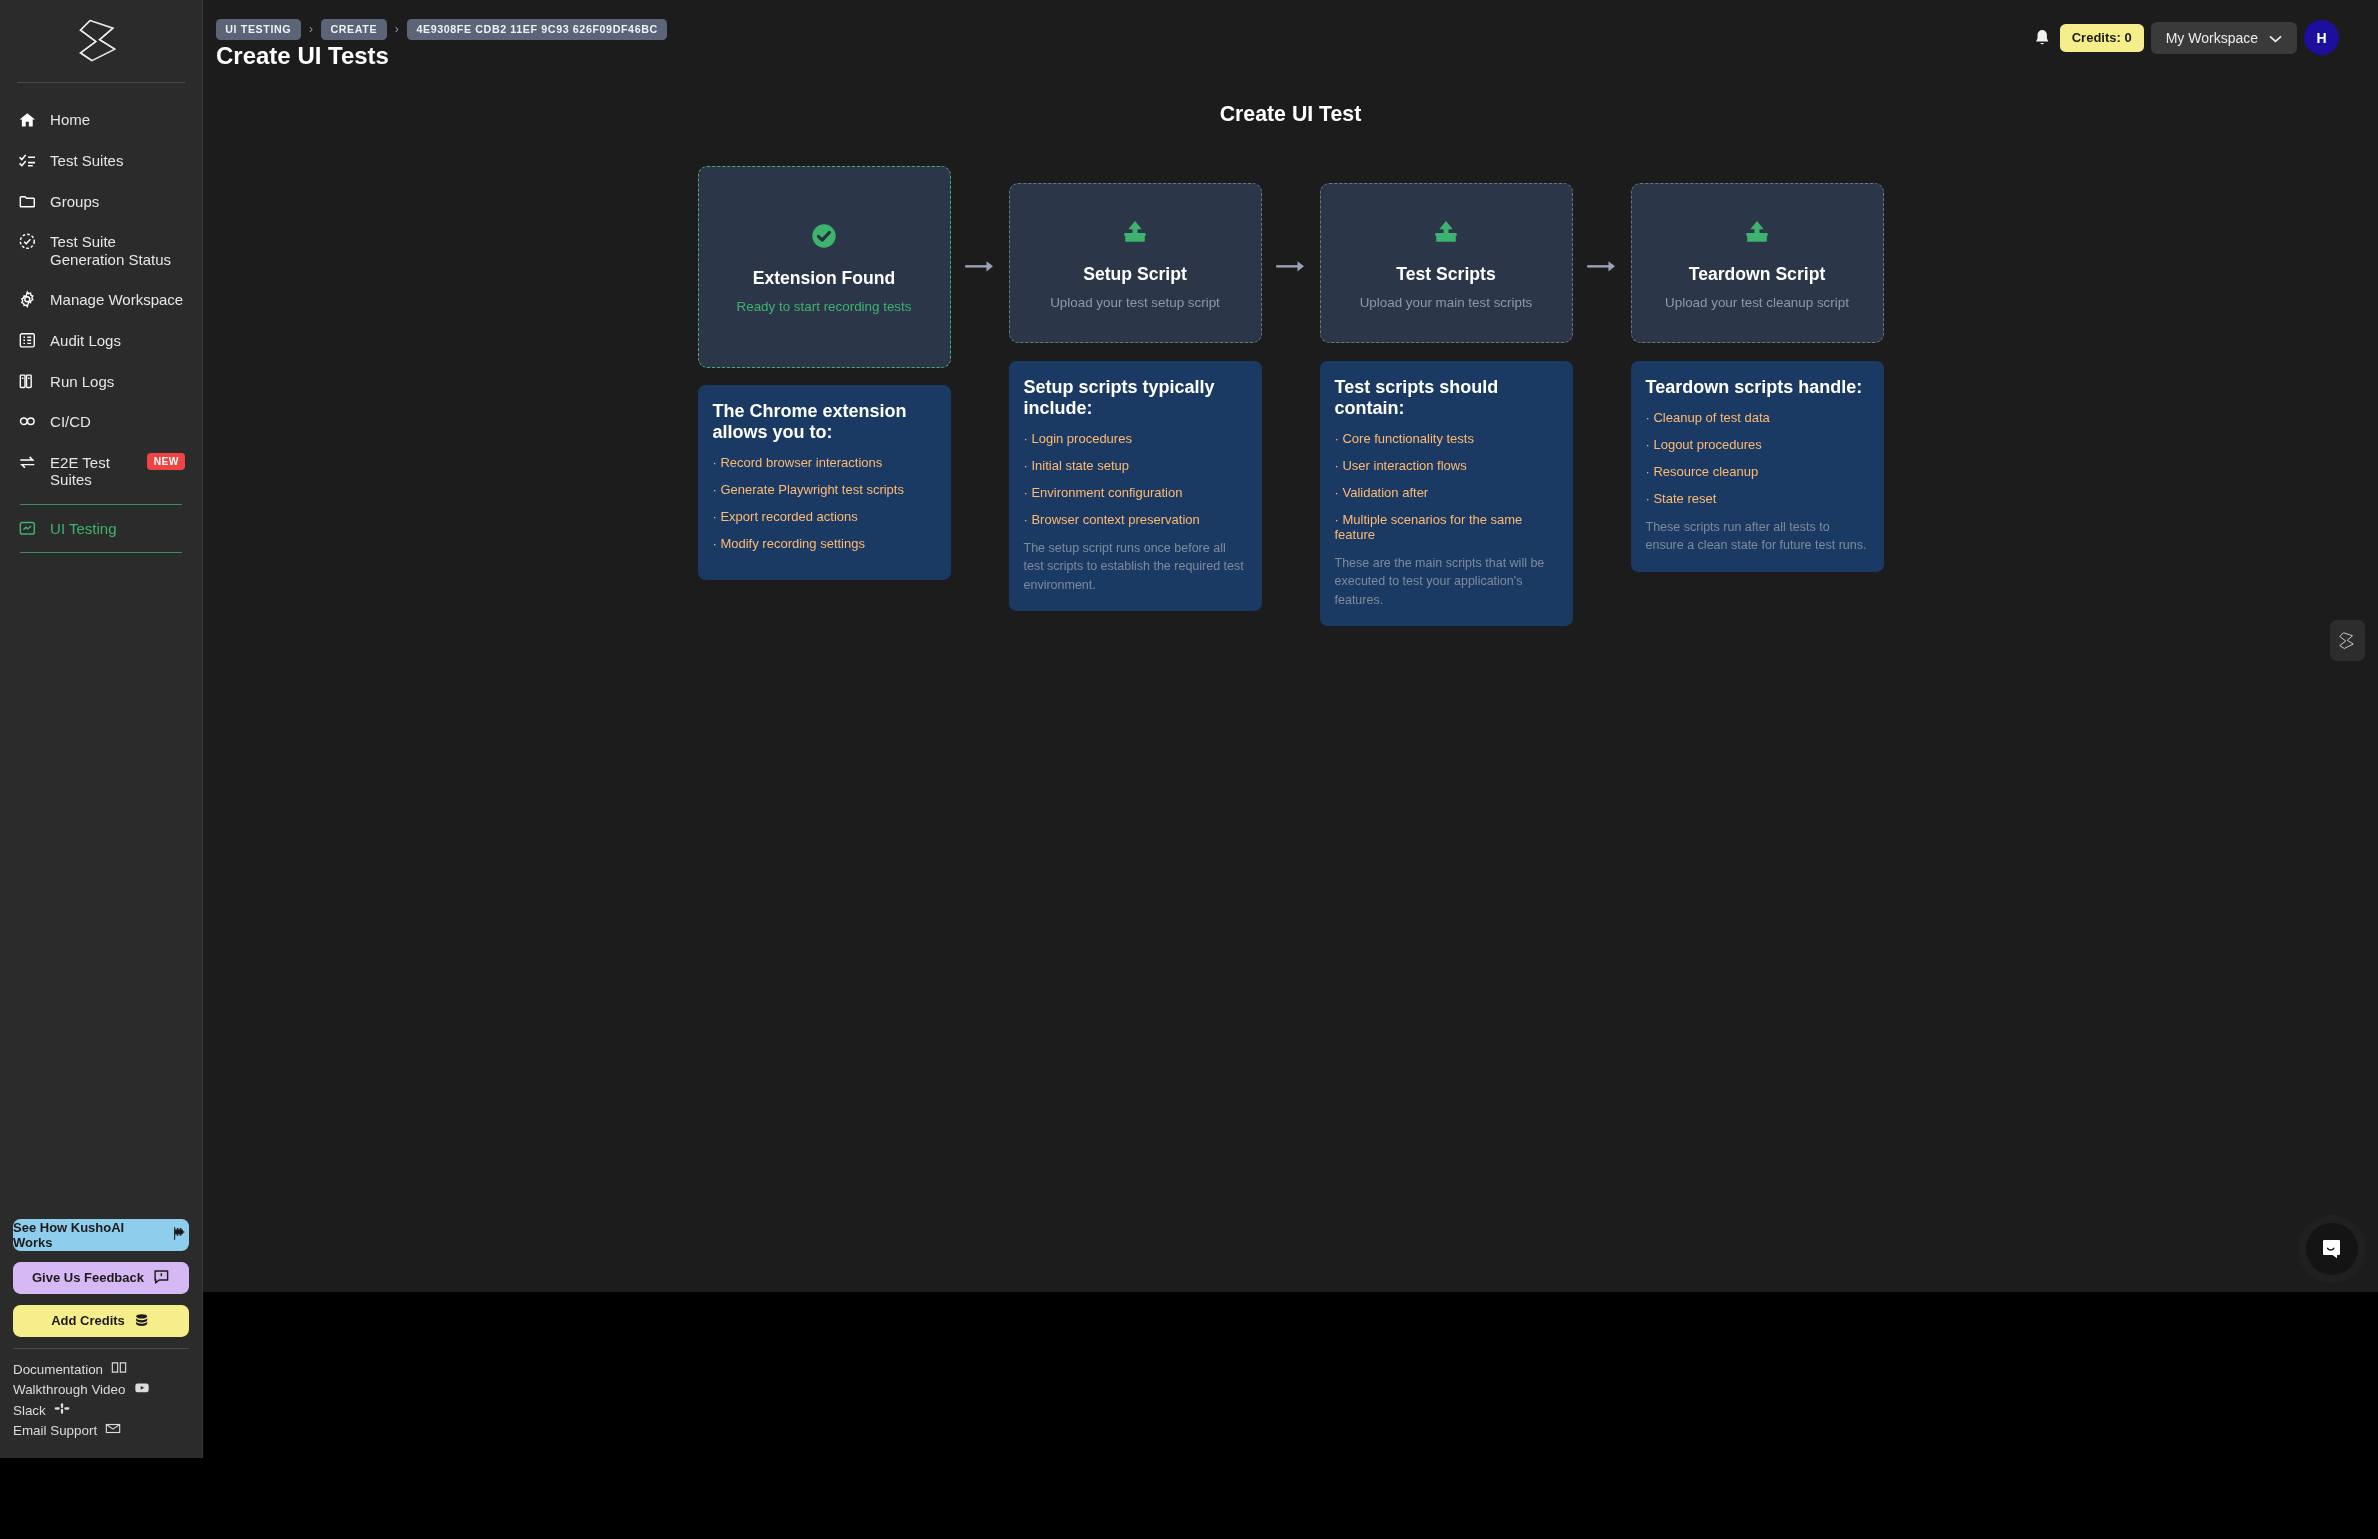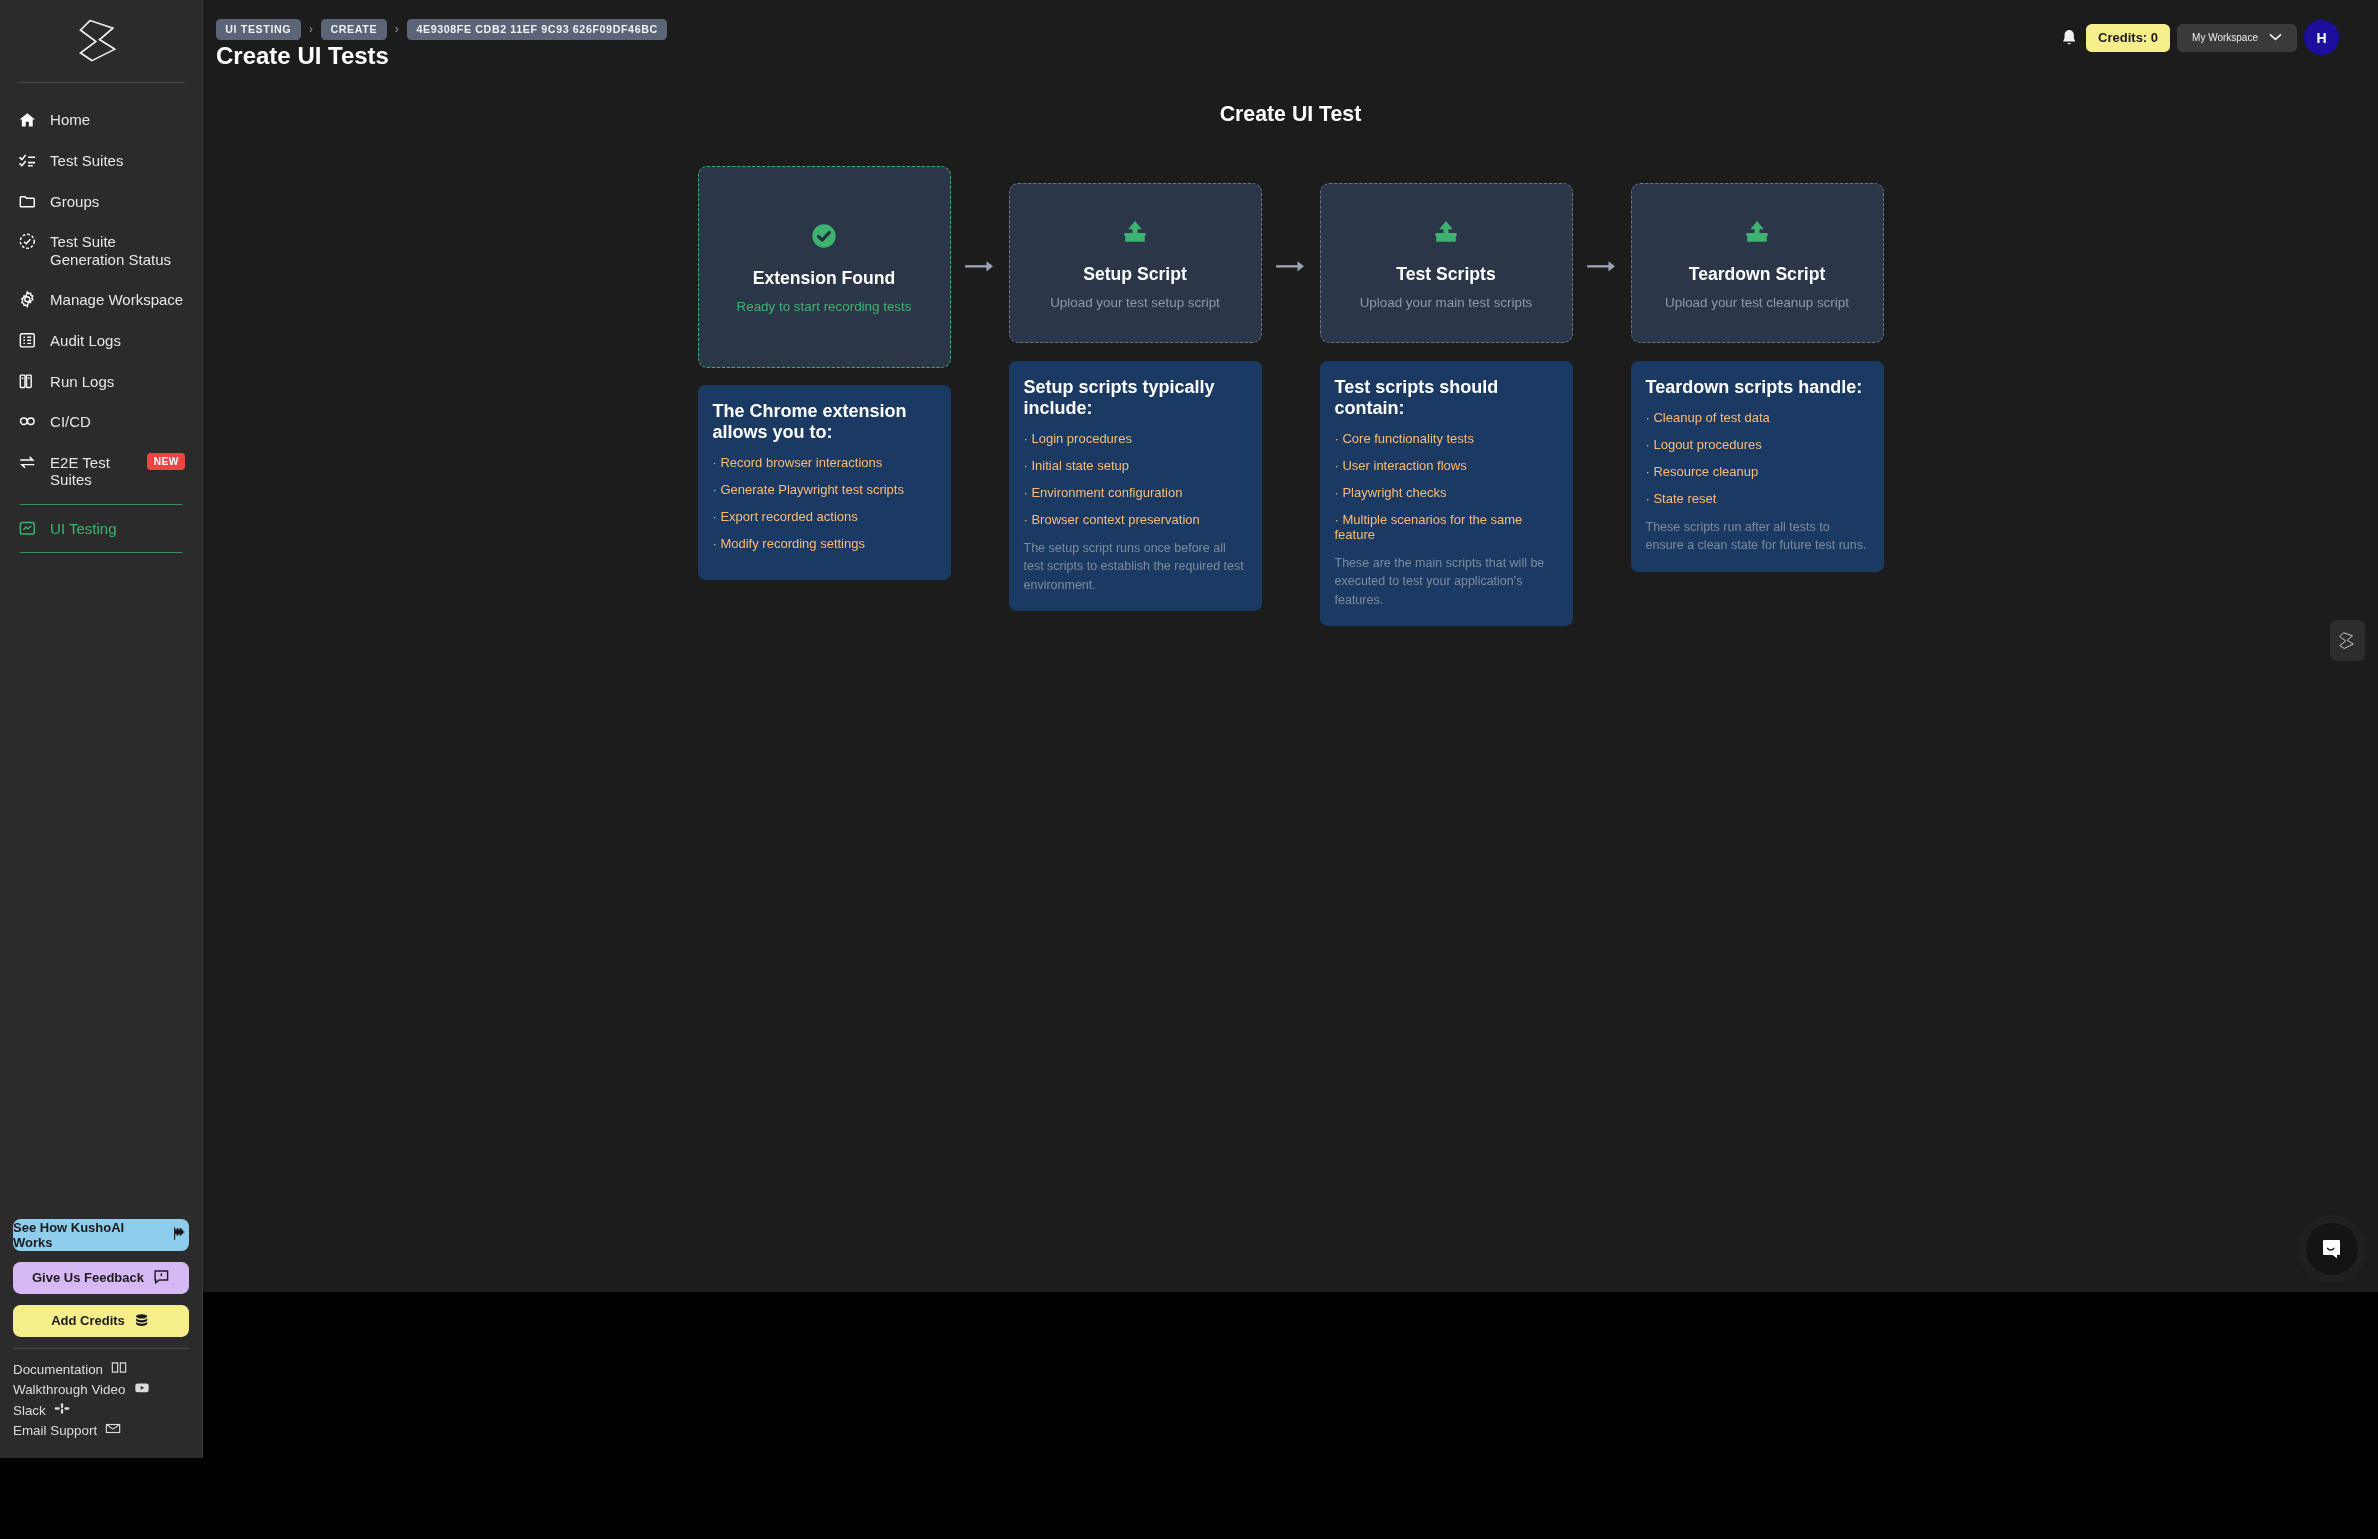--- a/index.html
+++ b/index.html
@@ -77,21 +77,21 @@
   .crumb-sep { color:#8f96a3; font-size:12px; }
   .page-title { position:absolute; left:13px; top:42px; color:#ffffff; font-size:24px; font-weight:bold; }
 
   .topright { position:absolute; right:39px; top:20.4px; display:flex; align-items:center; gap:7px; }
   .bell { width:20.4px; height:20.4px; cursor:pointer; }
   .credits {
     background:#f6ee8a; color:#1b1b1b; font-weight:bold; font-size:13px;
     padding:6.5px 12px; border-radius:5.6px; cursor:pointer;
   }
   .ws {
-    background:#3a3a3a; color:#ececec; font-size:10px; border-radius:5.6px;
+    background:#3a3a3a; color:#ececec; font-size:14px; border-radius:5.6px;
     padding:8.3px 15px; display:flex; align-items:flex-end; gap:11px; cursor:pointer;
   }
   .ws svg { width:13px; height:8.3px; }
   .avatar {
     width:35px; height:35px; border-radius:50%; background:#1c0f9e;
     color:#fff; font-size:14px; font-weight:bold;
     display:flex; align-items:center; justify-content:center; cursor:pointer;
   }
 
   .main-title { text-align:center; color:#ffffff; font-size:21.3px; font-weight:bold; margin-top:16.7px; }
@@ -444,21 +444,21 @@
                 <rect x="3.4" y="12" width="17.2" height="2.4" rx="0.7"></rect>
               </svg>
           </span>
           <div class="card-title">Test Scripts</div>
           <div class="card-sub">Upload your main test scripts</div>
         </div>
         <div class="info">
           <div class="info-title">Test scripts should contain:</div>
           <div class="info-li">· Core functionality tests</div>
           <div class="info-li">· User interaction flows</div>
-          <div class="info-li">· Playwright checks</div>
+          <div class="info-li">· Validation after</div>
           <div class="info-li">· Multiple scenarios for the same feature</div>
           <div class="info-note">These are the main scripts that will be executed to test your application's features.</div>
         </div>
       </div>
 
       <div class="arrow">
         <svg viewBox="0 0 34 18" fill="none" stroke="#9aa3b5" stroke-width="2.6">
             <path d="M1 9h27"></path>
             <path d="M24 3.5 L31 9 L24 14.5" fill="#9aa3b5" stroke="none"></path>
           </svg>

